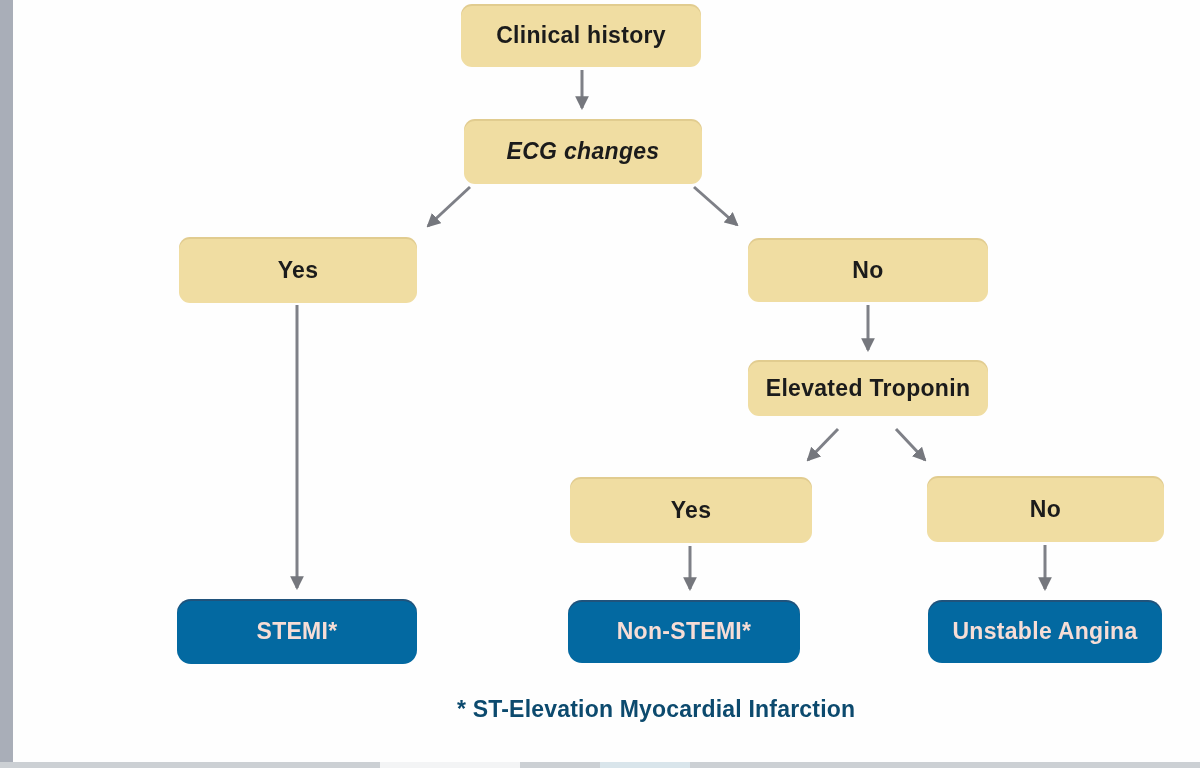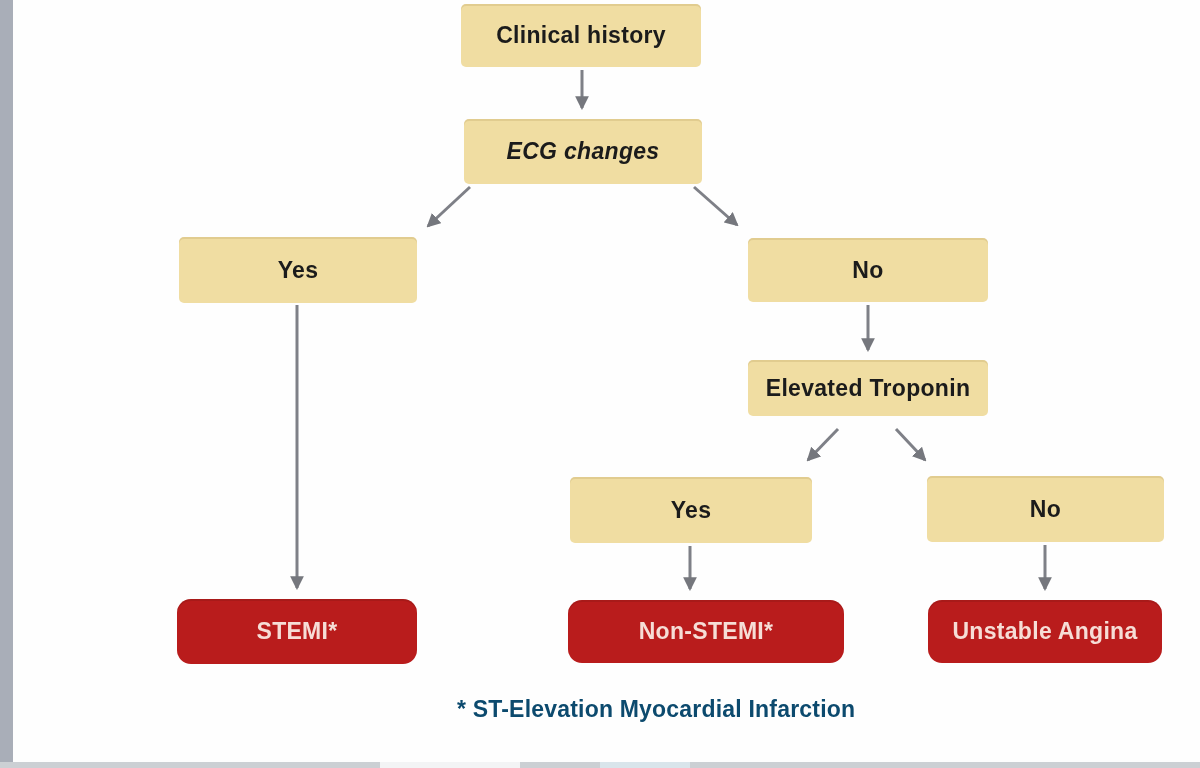--- a/index.html
+++ b/index.html
@@ -33,39 +33,39 @@
     align-items: center;
     justify-content: center;
     font-size: 23px;
     font-weight: 600;
     letter-spacing: 0.3px;
     color: #1b1b1b;
     text-align: center;
   }
   .decision {
     background: #f0dda2;
-    border-radius: 5px;
+    border-radius: 11px;
     box-shadow: inset 0 2px 0 rgba(160,130,60,0.18);
   }
   .outcome {
-    background: #b91c1c;
+    background: #0369a1;
     border-radius: 14px;
     color: #f6ddd6;
     box-shadow: inset 0 2px 0 rgba(120,20,15,0.25);
   }
   
   .n-clinical  { left: 461px; top: 4px;   width: 240px; height: 63px; }
   .n-ecg       { left: 464px; top: 119px; width: 238px; height: 65px; font-style: italic; }
   .n-yes1      { left: 179px; top: 237px; width: 238px; height: 66px; }
   .n-no1       { left: 748px; top: 238px; width: 240px; height: 64px; }
   .n-troponin  { left: 748px; top: 360px; width: 240px; height: 56px; }
   .n-yes2      { left: 570px; top: 477px; width: 242px; height: 66px; }
   .n-no2       { left: 927px; top: 476px; width: 237px; height: 66px; }
   .n-stemi     { left: 177px; top: 599px; width: 240px; height: 65px; }
-  .n-nonstemi  { left: 568px; top: 600px; width: 276px; height: 63px; }
+  .n-nonstemi  { left: 568px; top: 600px; width: 232px; height: 63px; }
   .n-angina    { left: 928px; top: 600px; width: 234px; height: 63px; }
 
   .footnote {
     position: absolute;
     left: 457px; top: 696px;
     font-size: 23px;
     font-weight: 600;
     color: #0c4a6e;
     letter-spacing: 0.2px;
     white-space: nowrap;

